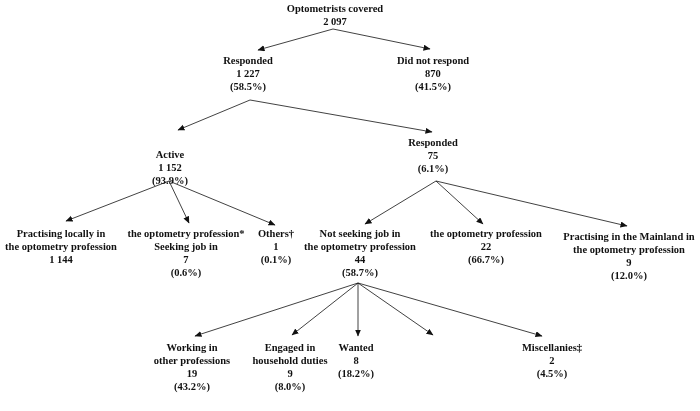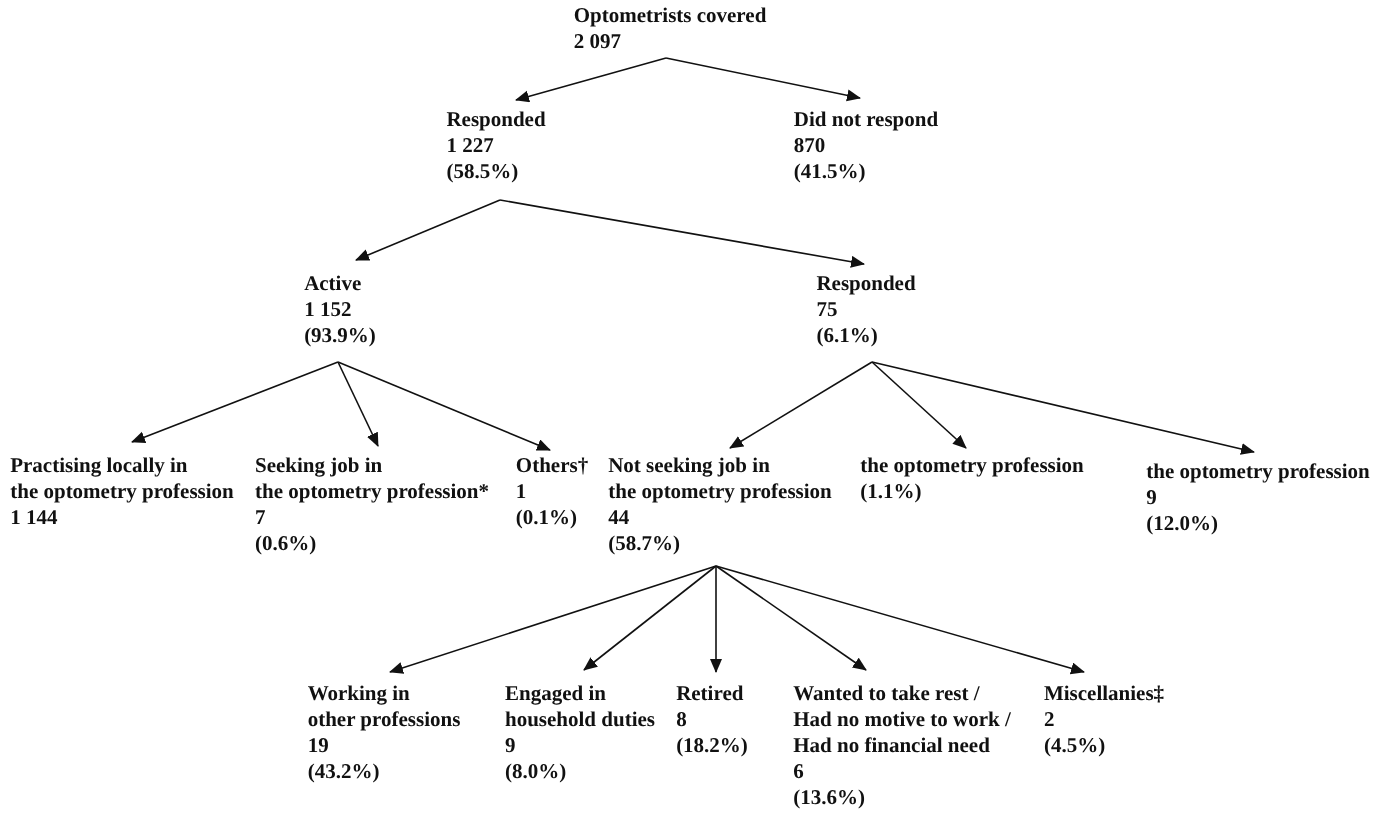--- a/index.html
+++ b/index.html
@@ -15,20 +15,21 @@
   }
   #edges {
     position: absolute;
     left: 0; top: 0;
     width: 700px; height: 411px;
     pointer-events: none;
   }
   .node {
     position: absolute;
     transform: translateX(-50%);
+    text-align: center;
     white-space: nowrap;
     font-size: 10.5px;
     line-height: 13px;
   }
   .nl { white-space: nowrap; }
 </style>
 </head>
 <body>
 
 <div id="stage">
@@ -68,96 +69,91 @@
     <div class="nl">1 227</div>
     <div class="nl">(58.5%)</div>
   </div>
 
   <div class="node" style="left:433px;top:54px">
     <div class="nl">Did not respond</div>
     <div class="nl">870</div>
     <div class="nl">(41.5%)</div>
   </div>
 
-  <div class="node" style="left:170px;top:136px">
+  <div class="node" style="left:170px;top:148px">
     <div class="nl">Active</div>
     <div class="nl">1 152</div>
     <div class="nl">(93.9%)</div>
   </div>
 
   <div class="node" style="left:433px;top:136px">
     <div class="nl">Responded</div>
     <div class="nl">75</div>
     <div class="nl">(6.1%)</div>
   </div>
 
   <div class="node" style="left:61px;top:227px">
     <div class="nl">Practising locally in</div>
     <div class="nl">the optometry profession</div>
     <div class="nl">1 144</div>
   </div>
 
   <div class="node" style="left:186px;top:227px">
+    <div class="nl">the optometry profession*</div>
     <div class="nl">Seeking job in</div>
-    <div class="nl">the optometry profession*</div>
     <div class="nl">7</div>
     <div class="nl">(0.6%)</div>
   </div>
 
   <div class="node" style="left:276px;top:227px">
     <div class="nl">Others†</div>
     <div class="nl">1</div>
     <div class="nl">(0.1%)</div>
   </div>
 
   <div class="node" style="left:360px;top:227px">
     <div class="nl">Not seeking job in</div>
     <div class="nl">the optometry profession</div>
     <div class="nl">44</div>
     <div class="nl">(58.7%)</div>
   </div>
 
   <div class="node" style="left:486px;top:227px">
     <div class="nl">the optometry profession</div>
-    <div class="nl">(1.1%)</div>
+    <div class="nl">22</div>
+    <div class="nl">(66.7%)</div>
   </div>
 
   <div class="node" style="left:629px;top:230px">
+    <div class="nl">Practising in the Mainland in</div>
     <div class="nl">the optometry profession</div>
     <div class="nl">9</div>
     <div class="nl">(12.0%)</div>
   </div>
 
   <div class="node" style="left:192px;top:341px">
     <div class="nl">Working in</div>
     <div class="nl">other professions</div>
     <div class="nl">19</div>
     <div class="nl">(43.2%)</div>
   </div>
 
   <div class="node" style="left:290px;top:341px">
     <div class="nl">Engaged in</div>
     <div class="nl">household duties</div>
     <div class="nl">9</div>
     <div class="nl">(8.0%)</div>
   </div>
 
   <div class="node" style="left:356px;top:341px">
-    <div class="nl">Retired</div>
+    <div class="nl">Wanted</div>
     <div class="nl">8</div>
     <div class="nl">(18.2%)</div>
   </div>
 
-  <div class="node" style="left:451px;top:341px">
-    <div class="nl">Wanted to take rest /</div>
-    <div class="nl">Had no motive to work /</div>
-    <div class="nl">Had no financial need</div>
-    <div class="nl">6</div>
-    <div class="nl">(13.6%)</div>
-  </div>
 
   <div class="node" style="left:552px;top:341px">
     <div class="nl">Miscellanies‡</div>
     <div class="nl">2</div>
     <div class="nl">(4.5%)</div>
   </div>
 
 </div>
 
 </body></html>

